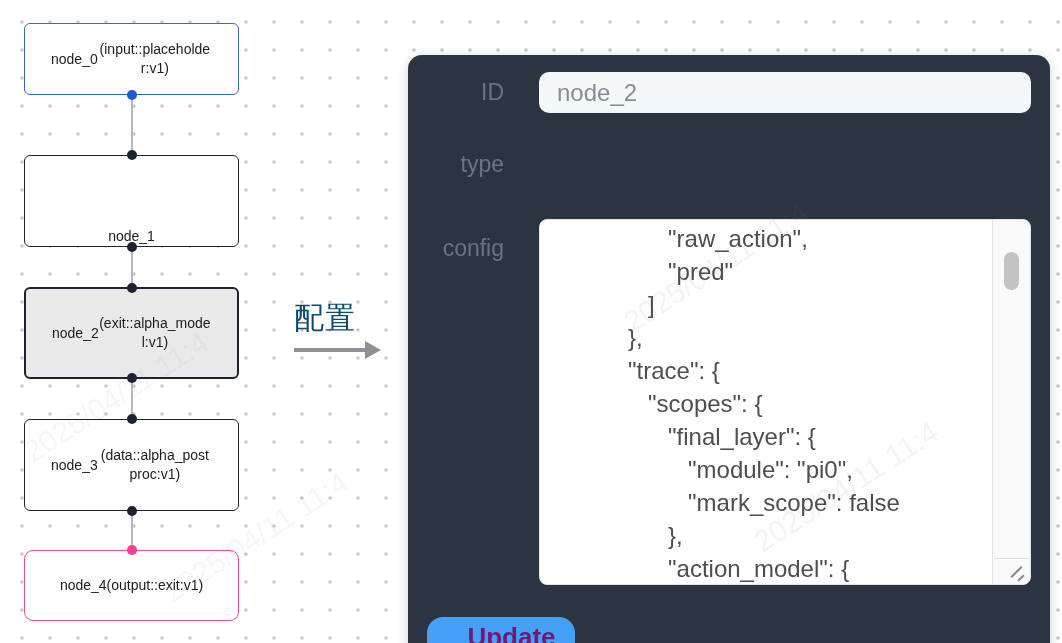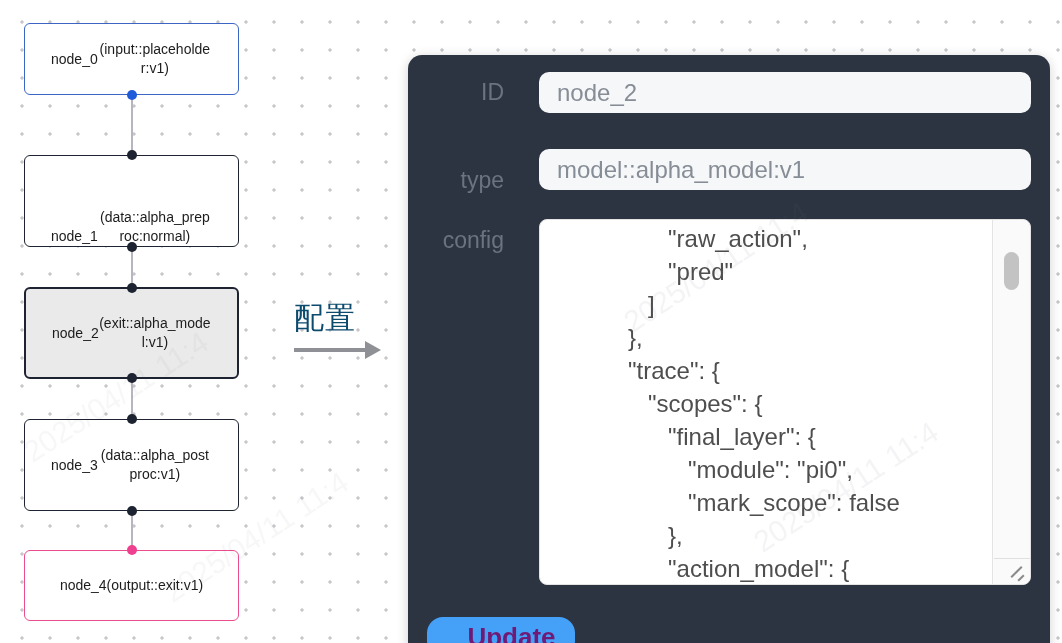--- a/index.html
+++ b/index.html
@@ -20,38 +20,38 @@
     background:#ffffff;border:1.6px solid #1d2330;border-radius:6px;
     display:flex;justify-content:center;align-items:center;
     text-align:center;font-size:14px;line-height:19px;color:#1c1c1c;
     padding:0 26px;z-index:2;
   }
   .node .sub{word-break:break-all;}
   .n0{top:23px;height:72px;border-color:#3b66c4;}
   .n1{top:155px;height:92px;align-items:flex-end;}
   .n2{top:287px;height:92px;background:#eaeaea;border-width:2.2px;}
   .n3{top:419px;height:92px;}
-  .n4{top:550px;height:71px;border-color:#ea4c8d;}
+  .n4{top:550px;height:71px;border-color:#ea4c8d;border-radius:9px;}
   .handle{position:absolute;left:50%;transform:translateX(-50%);
     width:10px;height:10px;border-radius:50%;background:#1d2330;z-index:3;}
   .handle.top{top:-6px}.handle.bottom{bottom:-6px}
   .handle.blue{background:#1d5bd8}.handle.pink{background:#ef3f8f}
   
   .transfer{position:absolute;left:294px;top:298px;z-index:4;}
   .transfer .zh{font-size:30px;color:#0c4a6e;letter-spacing:1px;}
   .arrow{position:relative;margin-top:9px;width:72px;height:4px;background:#8f9095;}
   .arrow:after{content:"";position:absolute;right:-15px;top:-7px;
     border-left:16px solid #8f9095;border-top:9px solid transparent;border-bottom:9px solid transparent;}
   
   .panel{position:absolute;left:408px;top:16px;width:642px;height:605px;
     background:#2d3441;border-radius:14px 14px 0 0;z-index:5;overflow:hidden;
     box-shadow:0 2px 12px rgba(0,0,0,.18);margin-top:39px;}
   .flabel{position:absolute;left:0;width:96px;text-align:right;
     color:#6b7280;font-size:23px;}
-  .l-id{top:24px}.l-type{top:112px}.l-config{top:172px}
+  .l-id{top:24px}.l-type{top:96px}.l-config{top:180px}
   .pinput{position:absolute;left:131px;width:492px;height:41px;box-sizing:border-box;
     background:#f6f7f9;border:none;outline:none;border-radius:10px;
     font-family:"Liberation Sans","DejaVu Sans",sans-serif;
     font-size:24px;color:#878d96;padding:0 18px;}
   .i-id{top:17px}.i-type{top:94px}
   .tarea{position:absolute;left:131px;top:164px;width:492px;height:366px;
     background:#ffffff;border:1px solid #e3e3e3;border-radius:8px;box-sizing:border-box;overflow:hidden;}
   .code{position:absolute;left:8px;top:2px;white-space:pre;
     font-size:24px;line-height:33px;color:#4e4e4e;}
   .gutter{position:absolute;right:0;top:0;width:37px;height:100%;
@@ -85,21 +85,20 @@
 
   <div class="node n0">
     <div>node_0</div>
     <div class="sub">(input::placeholder:v1)</div>
     <span class="handle bottom blue"></span>
   </div>
 
   <div class="node n1">
     <span class="handle top"></span>
     <div>node_1</div>
-    <div class="sub">(data::alpha_preproc:normal)</div>
     <span class="handle bottom"></span>
   </div>
 
   <div class="node n2">
     <span class="handle top"></span>
     <div>node_2</div>
     <div class="sub">(exit::alpha_model:v1)</div>
     <span class="handle bottom"></span>
   </div>
 
@@ -121,21 +120,20 @@
   <div class="zh">配置</div>
   <div class="arrow"></div>
 </div>
 
 <div class="panel">
 
   <div class="flabel l-id">ID</div>
   <input class="pinput i-id" readonly="" value="node_2" style="">
 
   <div class="flabel l-type">type</div>
-  <input class="pinput i-type" readonly="" value="model::alpha_model:v1" style="">
 
   <div class="flabel l-config">config</div>
   <div class="tarea">
     <div class="code">                  "raw_action",
                   "pred"
                ]
             },
             "trace": {
                "scopes": {
                   "final_layer": {

